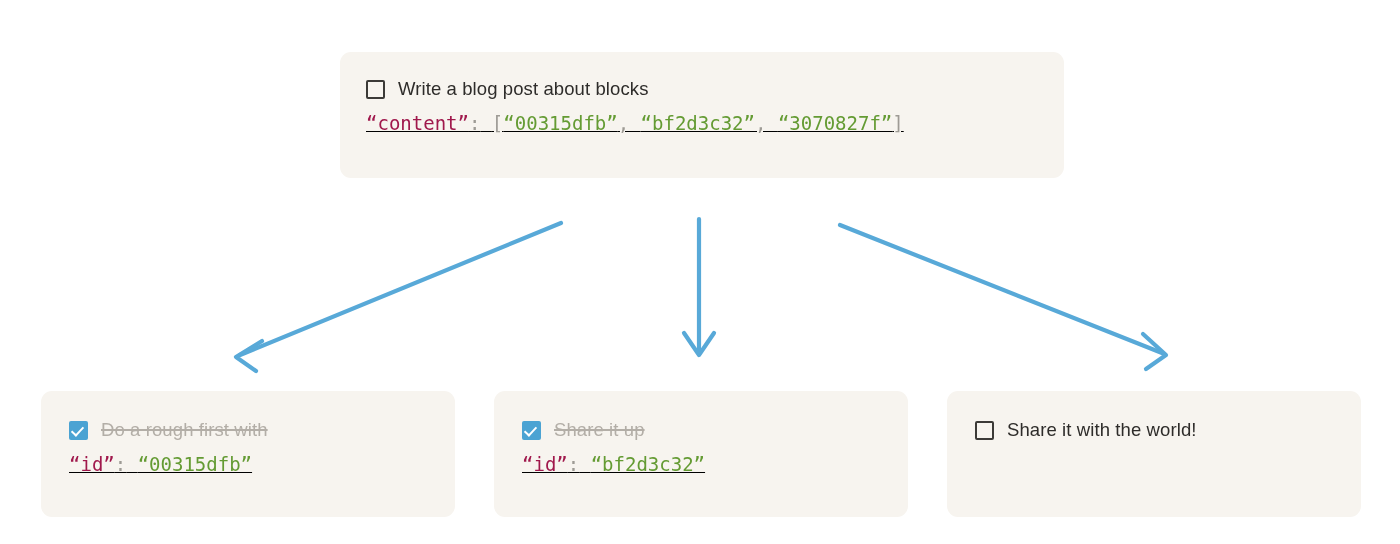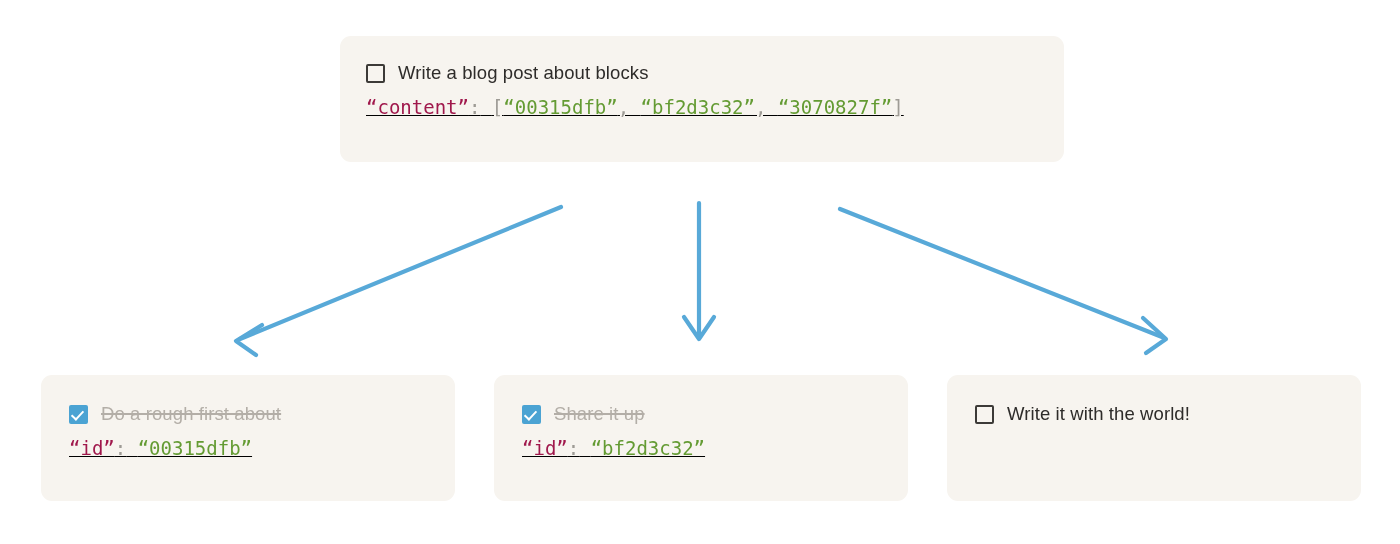--- a/index.html
+++ b/index.html
@@ -11,21 +11,21 @@
     width: 1400px;
     height: 544px;
     position: relative;
     overflow: hidden;
     font-family: "Liberation Sans", sans-serif;
     -webkit-font-smoothing: antialiased;
   }
 
   #canvas {
     position: absolute;
-    left: 0; top: 0;
+    left: 0; top: 16px;
     width: 1400px;
     height: 428px;
   }
 
   
   .card {
     position: absolute;
     background: #f7f4ef;
     border-radius: 11px;
     box-sizing: border-box;
@@ -147,37 +147,37 @@
 
     <g>
       <line x1="840" y1="209" x2="1162" y2="337" stroke="#58a9d8" stroke-width="4.2" stroke-linecap="round"></line>
       <polyline points="1143,318 1166,339 1146,353" fill="none" stroke="#58a9d8" stroke-width="4.2" stroke-linecap="round" stroke-linejoin="round"></polyline>
     </g>
   </svg>
 
   <div class="card leaf leaf-1">
     <div class="todo-row">
       <span class="checkbox checked"></span>
-      <span class="todo-label done">Do a rough first about</span>
+      <span class="todo-label done">Do a rough first with</span>
     </div>
     <div class="json-line">
       <span class="j-key">“id”</span><span class="j-punct">:</span><span class="j-punct">&nbsp;</span><span class="j-str">“00315dfb”</span>
     </div>
   </div>
 
   <div class="card leaf leaf-2">
     <div class="todo-row">
       <span class="checkbox checked"></span>
       <span class="todo-label done">Share it up</span>
     </div>
     <div class="json-line">
       <span class="j-key">“id”</span><span class="j-punct">:</span><span class="j-punct">&nbsp;</span><span class="j-str">“bf2d3c32”</span>
     </div>
   </div>
 
   <div class="card leaf leaf-3">
     <div class="todo-row">
       <span class="checkbox unchecked"></span>
-      <span class="todo-label">Write it with the world!</span>
+      <span class="todo-label">Share it with the world!</span>
     </div>
   </div>
 
 </div>
 
 </body></html>

